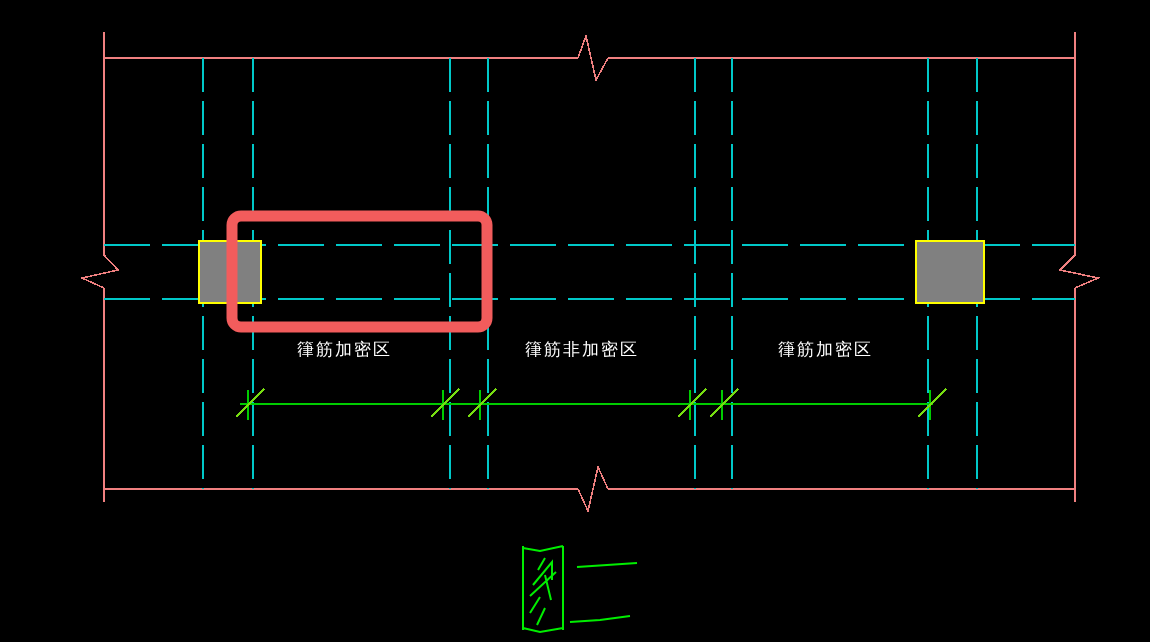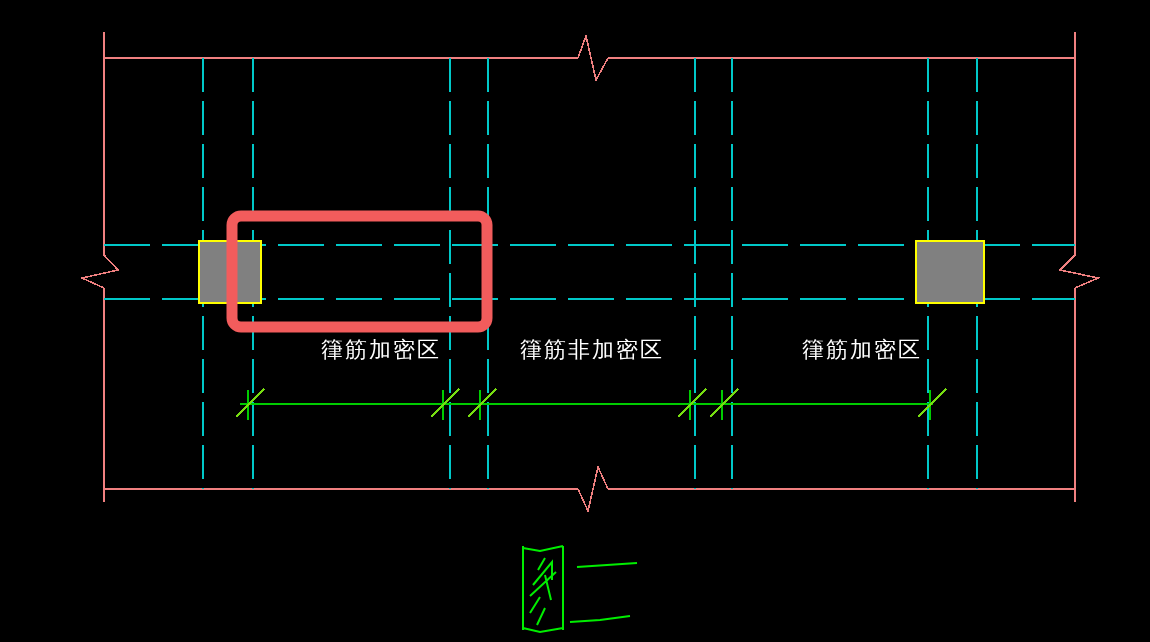--- a/index.html
+++ b/index.html
@@ -22,26 +22,25 @@
     position: absolute;
     left: 0;
     top: 0;
     width: 1150px;
     height: 642px;
     display: block;
   }
   .cad-label {
     position: absolute;
     color: #ffffff;
-    font-family: Liberation Mono, monospace;
-    font-size: 22px;
+    font-family: Liberation Sans, sans-serif;
+    font-size: 17px;
     letter-spacing: 2px;
     white-space: nowrap;
     line-height: 1;
-    margin-left: 24px;
     -webkit-font-smoothing: none;
   }
 </style>
 </head>
 <body>
 
 <div id="canvas-root">
 
   <svg id="drawing-svg" viewBox="0 0 1150 642">
 
@@ -122,17 +121,17 @@
 
       <path d="M577,567 L607,565 L637,563"></path>
 
       <path d="M570,622 L600,620 L630,616"></path>
     </g>
 
   </svg>
 
   <div class="cad-label" style="left:297px; top:341px;">箻筋加密区</div>
 
-  <div class="cad-label" style="left:496px; top:341px;">箻筋非加密区</div>
+  <div class="cad-label" style="left:525px; top:341px;">箻筋非加密区</div>
 
   <div class="cad-label" style="left:778px; top:341px;">箻筋加密区</div>
 
 </div>
 
 </body></html>

